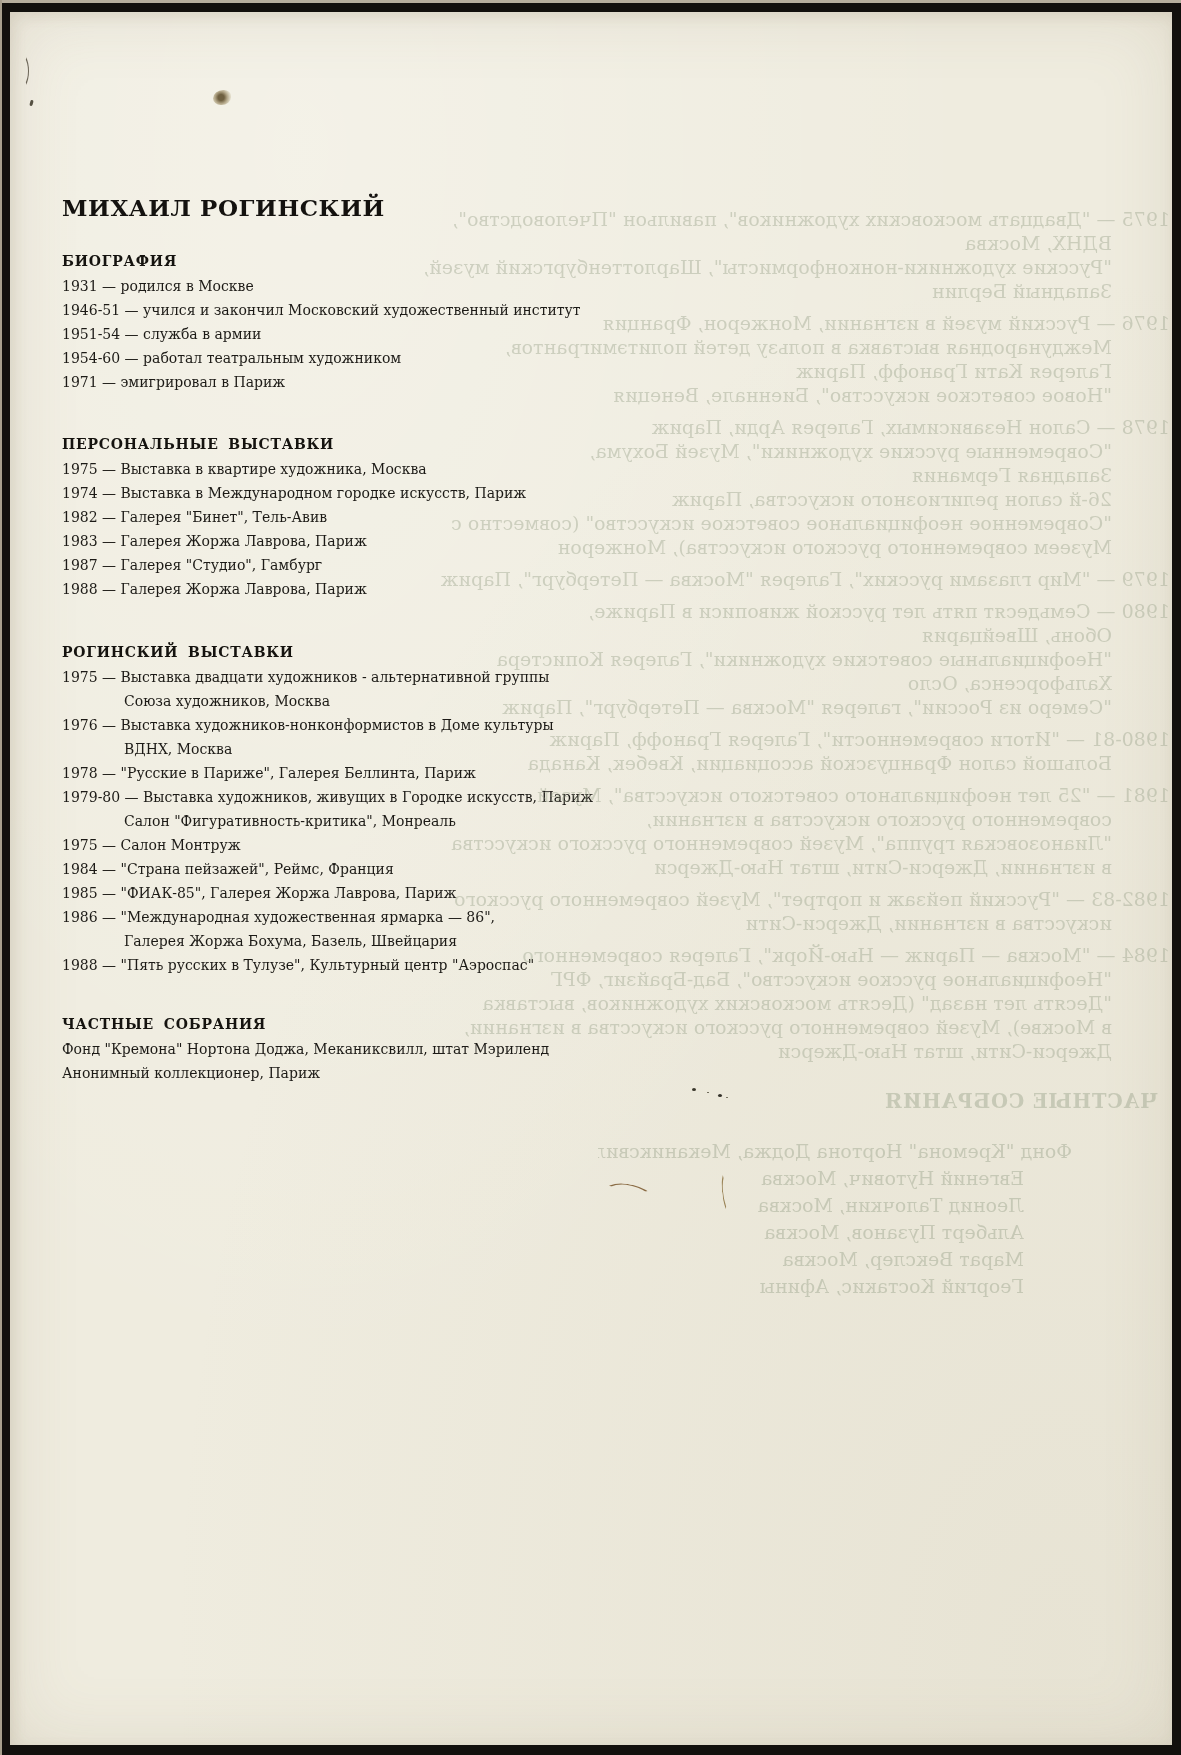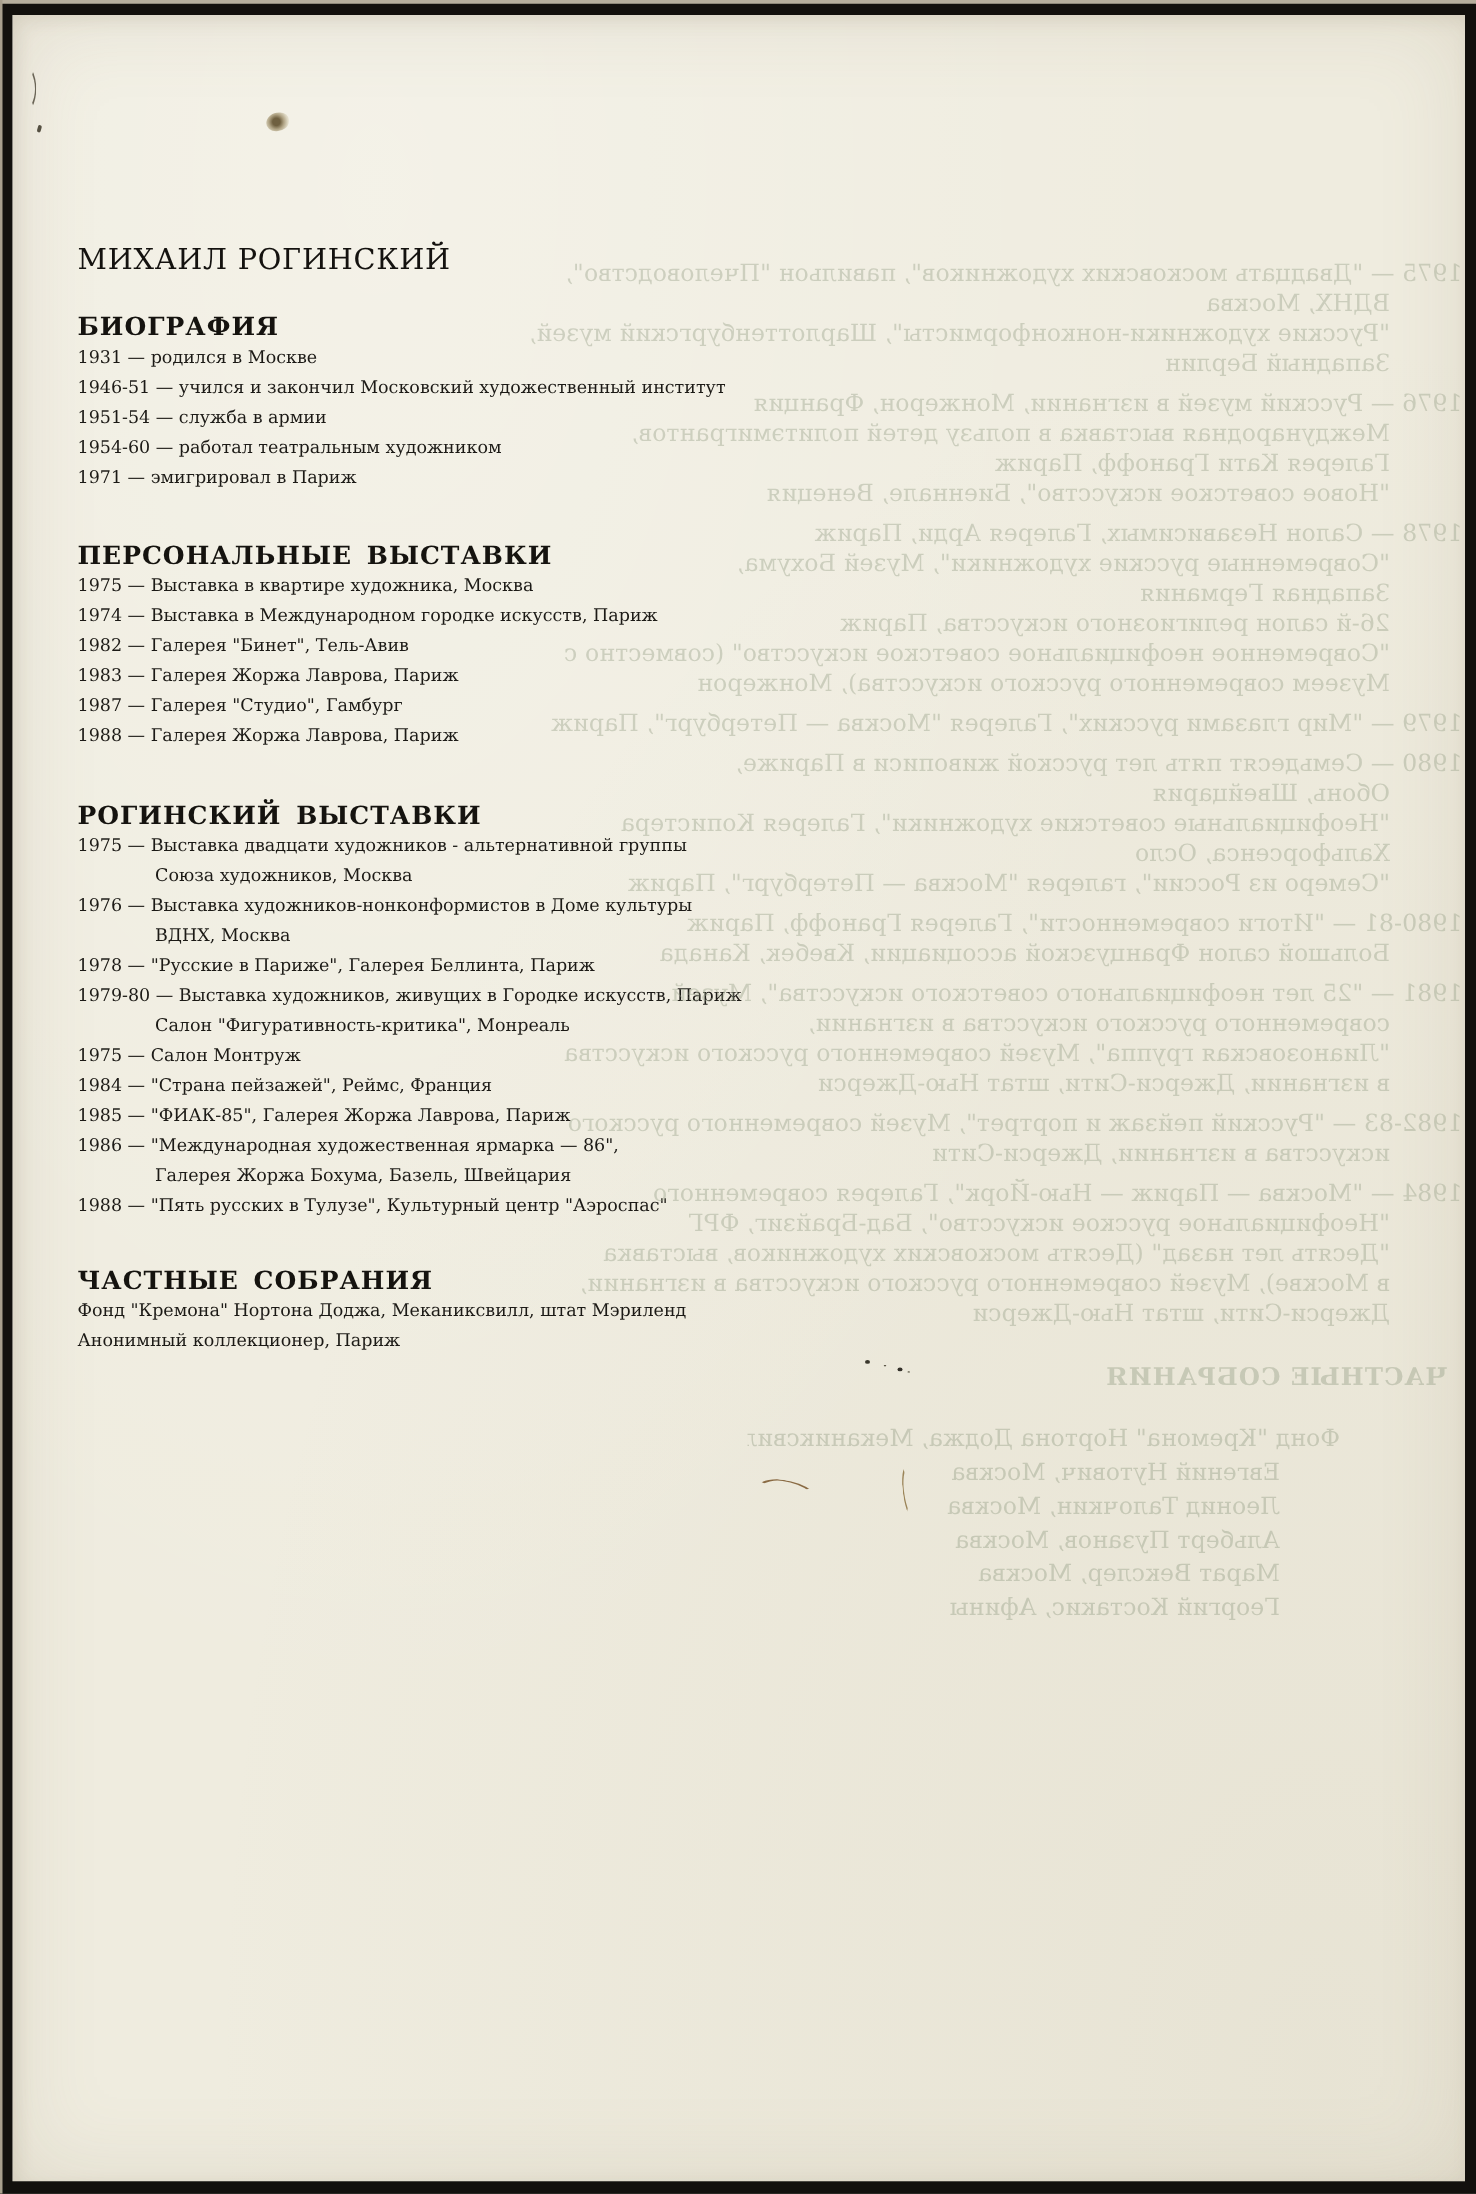--- a/index.html
+++ b/index.html
@@ -22,27 +22,27 @@
     background:
       radial-gradient(ellipse at 25% 8%, rgba(255,255,252,.30), transparent 55%),
       radial-gradient(ellipse at 90% 95%, rgba(185,175,145,.14), transparent 60%),
       #efecdf;
     box-shadow: inset 0 0 70px rgba(140,125,95,.16), inset 4px 4px 14px rgba(120,105,80,.14);
   }
 
   
   .title{
     position:absolute;left:52px;top:183px;
-    font-weight:normal;font-size:23px;line-height:26px;
+    font-weight:bold;font-size:23px;line-height:26px;
     letter-spacing:.6px;color:#14120f;
   }
   .sec{position:absolute;left:52px;width:760px;color:#1c1a16;}
   .sec-0{top:237px;} .sec-1{top:420px;} .sec-2{top:628px;} .sec-3{top:1000px;}
   .sec-heading{
-    font-weight:bold;font-size:20px;line-height:25px;
+    font-weight:bold;font-size:14px;line-height:25px;
     letter-spacing:.8px;color:#15130f;word-spacing:4px;
   }
   .line{font-size:14px;line-height:24px;white-space:nowrap;}
   .line.indent{padding-left:62px;}
 
   
   .ghost-top{
     position:absolute;top:195px;right:2px;width:745px;
     transform:scaleX(-1);
     color:#97a088;opacity:.40;filter:blur(.4px);

